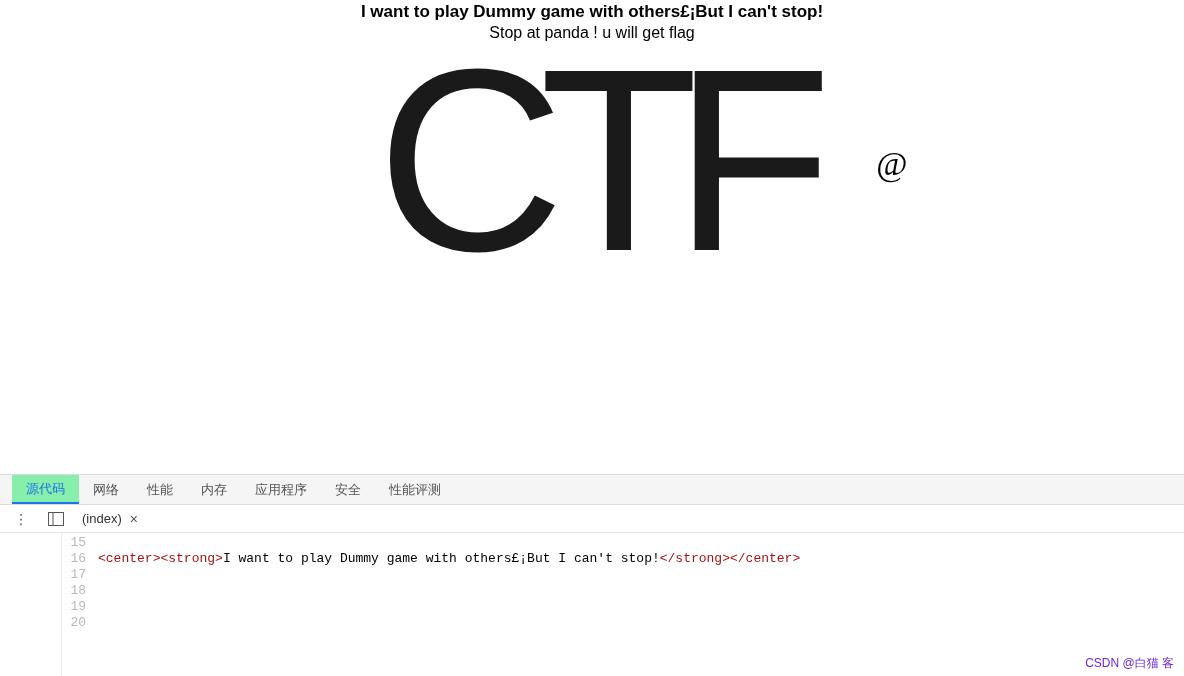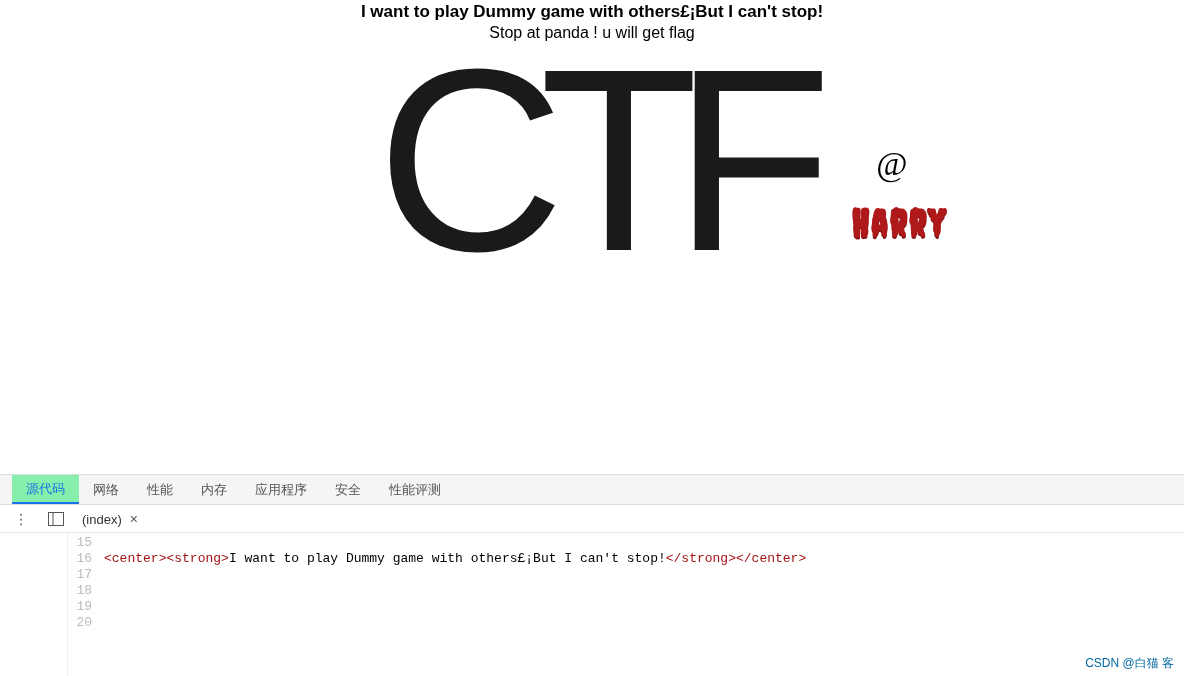--- a/index.html
+++ b/index.html
@@ -16,44 +16,43 @@
     .harry-text { position: absolute; right: -140px; top: 150px; font-size: 38px; color: #b01919; font-family: 'Creepster', 'Chiller', cursive; font-weight: bold; letter-spacing: 2px; text-shadow: 0 2px 0 #8a1515; }
     
     .devtools { position: absolute; bottom: 0; left: 0; right: 0; height: 202px; border-top: 1px solid #dcdcdc; background: #fff; font-family: -apple-system, 'Segoe UI', sans-serif; }
     .devtools-tabs { display: flex; height: 30px; border-bottom: 1px solid #dcdcdc; background: #f5f5f5; font-size: 13px; color: #555; align-items: stretch; padding-left: 12px; }
     .devtools-tab { padding: 0 14px; display: flex; align-items: center; cursor: pointer; }
     .devtools-tab.active { color: #1a73e8; border-bottom: 2px solid #1a73e8; background: #86efac; }
     
     .devtools-secondary { display: flex; height: 28px; border-bottom: 1px solid #e5e5e5; align-items: center; padding: 0 6px; gap: 8px; font-size: 13px; color: #333; }
     .more-btn { cursor: pointer; font-size: 14px; padding: 0 8px; color: #555; }
     .sidebar-toggle { cursor: pointer; padding: 0 4px; display: flex; align-items: center; }
-    .index-tab { padding: 2px 6px; display: flex; align-items: flex-end; gap: 6px; }
+    .index-tab { padding: 2px 6px; display: flex; align-items: center; gap: 6px; }
     .close-x { cursor: pointer; color: #555; font-size: 14px; margin-left: 2px; }
     
-    .code-area { display: flex; height: 144px; font-family: Consolas, 'Courier New', monospace; font-size: 13px; background: #fff; padding-left: 6px; }
+    .code-area { display: flex; height: 144px; font-family: Consolas, 'Courier New', monospace; font-size: 13px; background: #fff; }
     .gutter-margin { width: 62px; background: #fff; border-right: 1px solid #eee; }
     .gutter { width: 30px; text-align: right; color: #bbb; padding-right: 6px; padding-top: 2px; line-height: 16px; }
     .code-lines { flex: 1; padding-top: 2px; padding-left: 6px; line-height: 16px; white-space: pre; color: #000; }
     
     .tag { color: #a31515; }
     .text-content { color: #000; }
     
-    .watermark { position: absolute; bottom: 4px; right: 10px; font-size: 12px; color: #0369a1; pointer-events: none; }
+    .watermark { position: absolute; bottom: 4px; right: 10px; font-size: 12px; color: #6d28d9; pointer-events: none; }
   </style>
 </head>
 <body>
 
 <div class="page-area">
   <div class="heading">I want to play Dummy game with others£¡But I can't stop!</div>
   <div class="subheading">Stop at panda ! u will get flag</div>
   <div class="image-area">
     <div class="ctf-logo">
       <span class="ctf-text">CTF</span>
       <span class="at-symbol">@</span>
-      <span class="harry-text">Harry</span>
     </div>
   </div>
 </div>
 
 <div class="devtools">
   <div class="devtools-tabs">
     <div class="devtools-tab active">源代码</div>
     <div class="devtools-tab">网络</div>
     <div class="devtools-tab">性能</div>
     <div class="devtools-tab">内存</div>

